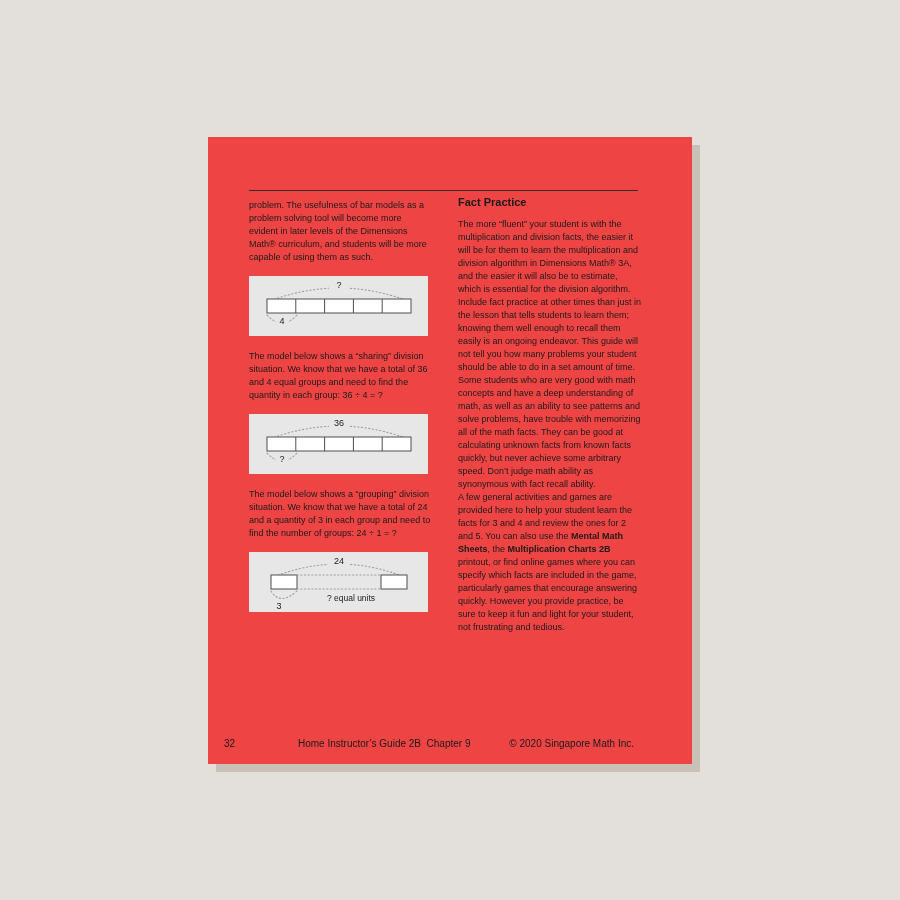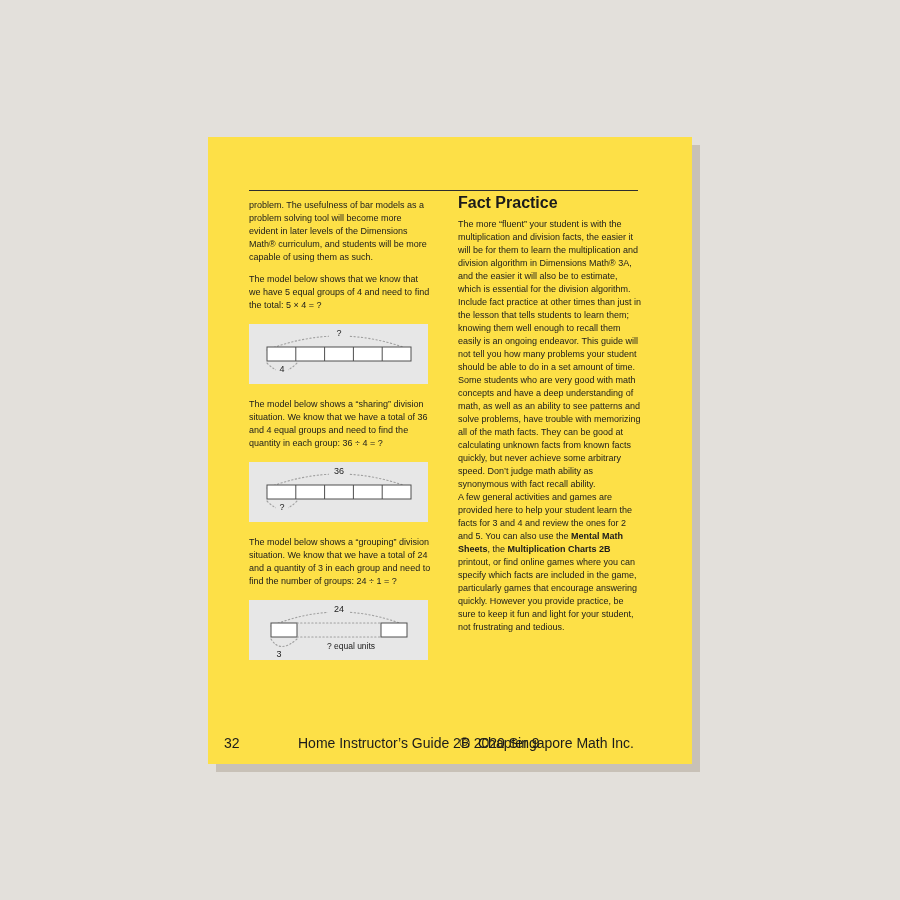--- a/index.html
+++ b/index.html
@@ -10,21 +10,21 @@
     background: #e3e0db;
     font-family: "Liberation Sans", sans-serif;
     color: #1b1b1b;
   }
   .paper {
     position: absolute;
     left: 208px;
     top: 137px;
     width: 484px;
     height: 627px;
-    background: #fde047;
+    background: #ef4444;
     box-shadow: 8px 8px 0 #c8c1b7;
   }
   .rule {
     position: absolute;
     left: 41px;
     top: 53px;
     width: 389px;
     height: 1px;
     background: #2e2e2e;
   }
@@ -41,21 +41,21 @@
     width: 184px;
   }
   .body-text {
     margin: 0 0 9px 0;
     font-size: 9px;
     line-height: 13px;
     text-align: left;
   }
   .heading {
     margin: 0 0 9px 0;
-    font-size: 16px;
+    font-size: 11px;
     font-weight: bold;
     line-height: 13px;
   }
   .para-gap {
     margin-bottom: 0;
   }
   .panel {
     width: 179px;
     height: 60px;
     background: #e7e7e7;
@@ -88,36 +88,35 @@
     stroke: #4e4e4e;
     stroke-width: 1;
   }
   .label-bg { fill: #e7e7e7; }
   .footer {
     position: absolute;
     left: 0;
     top: 601px;
     width: 100%;
     height: 14px;
-    font-size: 14px;
+    font-size: 10px;
     line-height: 11px;
   }
   .footer-page-number { position: absolute; left: 16px; }
   .footer-center { position: absolute; left: 90px; width: 220px; text-align: left; white-space: pre; }
   .footer-copyright { position: absolute; right: 58px; text-align: right; }
 </style>
 </head>
 <body>
 
 <div class="paper">
   <div class="rule"></div>
 
   <div class="col-left">
     <p class="body-text">problem. The usefulness of bar models as a problem solving tool will become more evident in later levels of the Dimensions Math® curriculum, and students will be more capable of using them as such.</p>
-    <p class="body-text">The model below shows that we know that we have 5 equal groups of 4 and need to find the total: 5 × 4 = ?</p>
 
     <div class="panel">
       <svg width="179" height="60" viewBox="0 0 179 60">
         <path class="brace" d="M18,26 Q90,-2 162,26"></path>
         <rect class="label-bg" x="80" y="2" width="20" height="12"></rect>
         <text class="diagram-label" x="90" y="12" text-anchor="middle">?</text>
         <rect class="bar-cell" x="18" y="23" width="144" height="14"></rect>
         <line class="bar-divider" x1="46.8" y1="23" x2="46.8" y2="37"></line>
         <line class="bar-divider" x1="75.6" y1="23" x2="75.6" y2="37"></line>
         <line class="bar-divider" x1="104.4" y1="23" x2="104.4" y2="37"></line>

